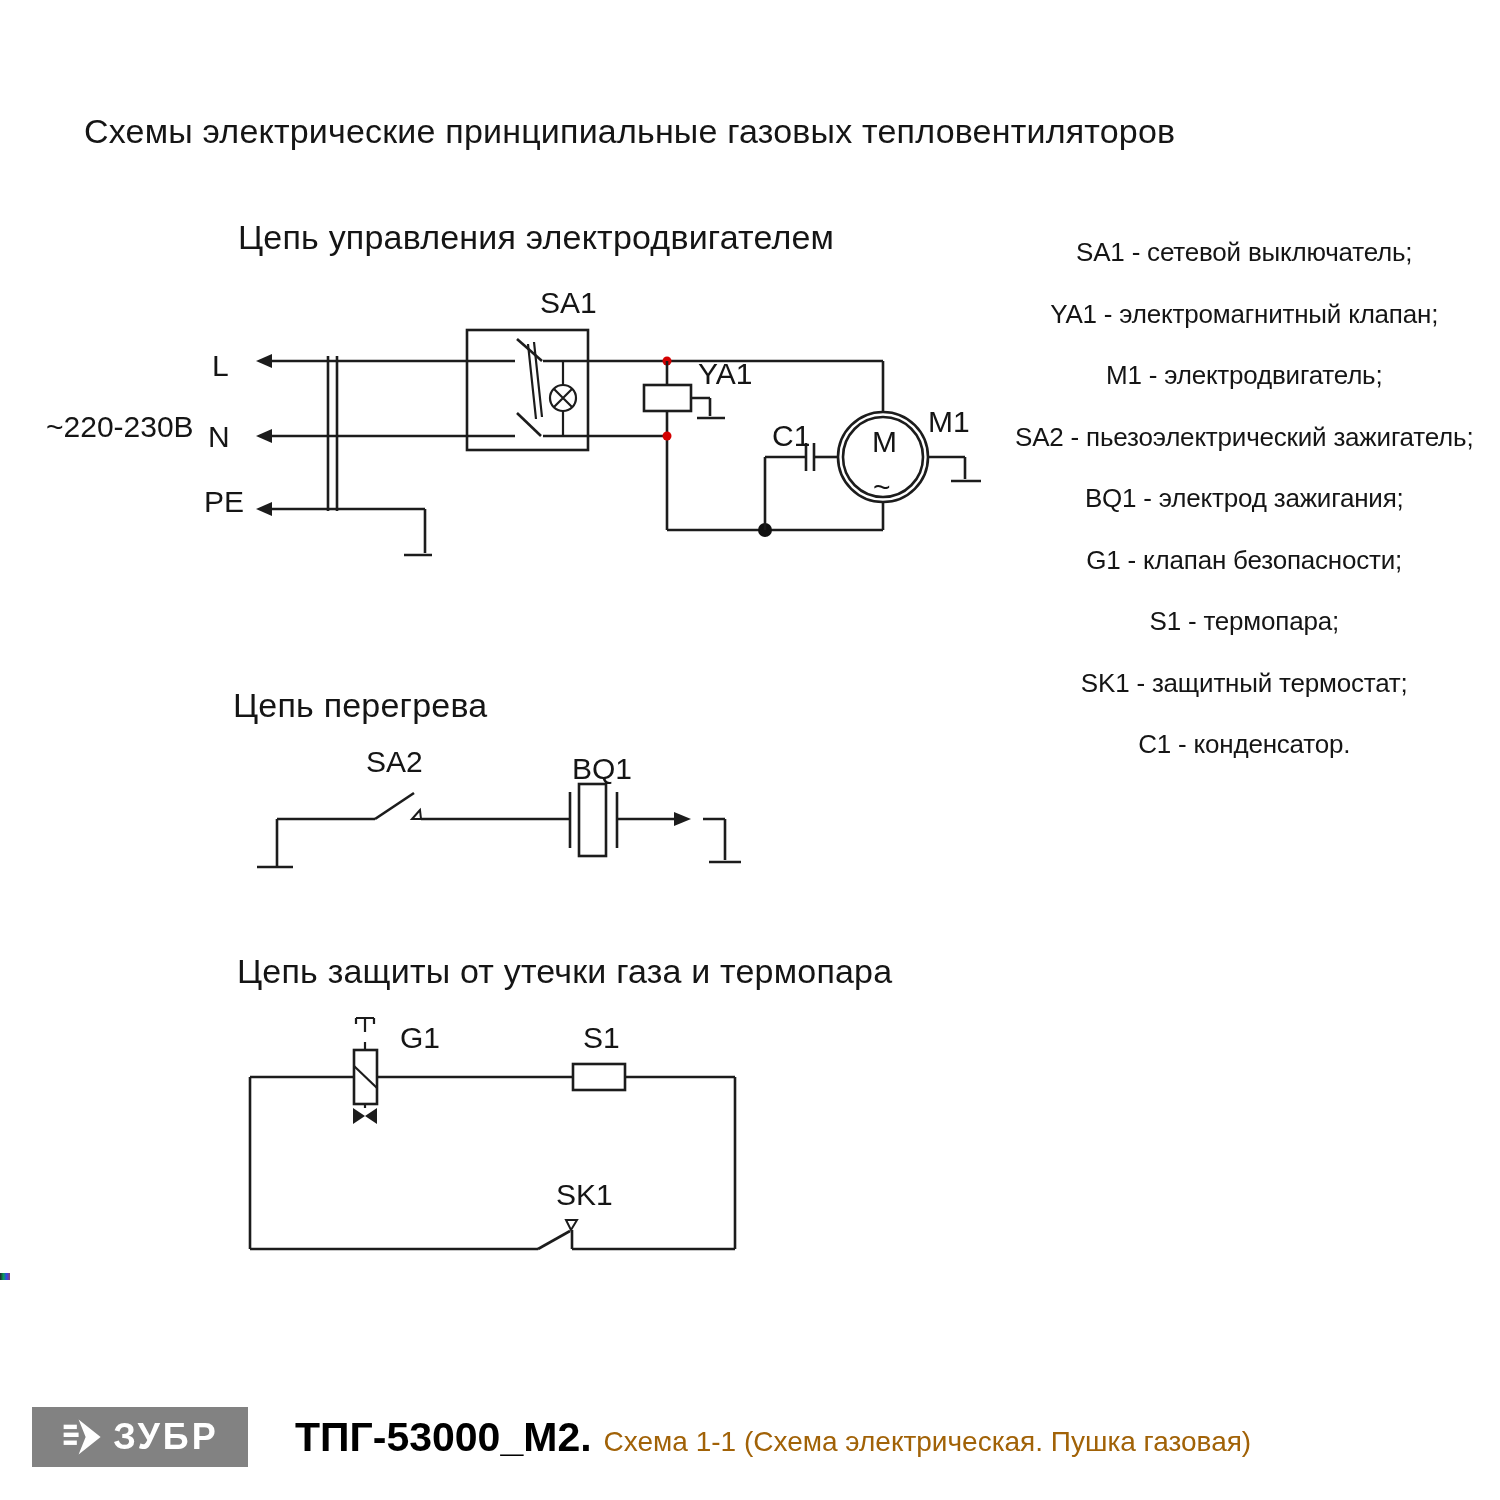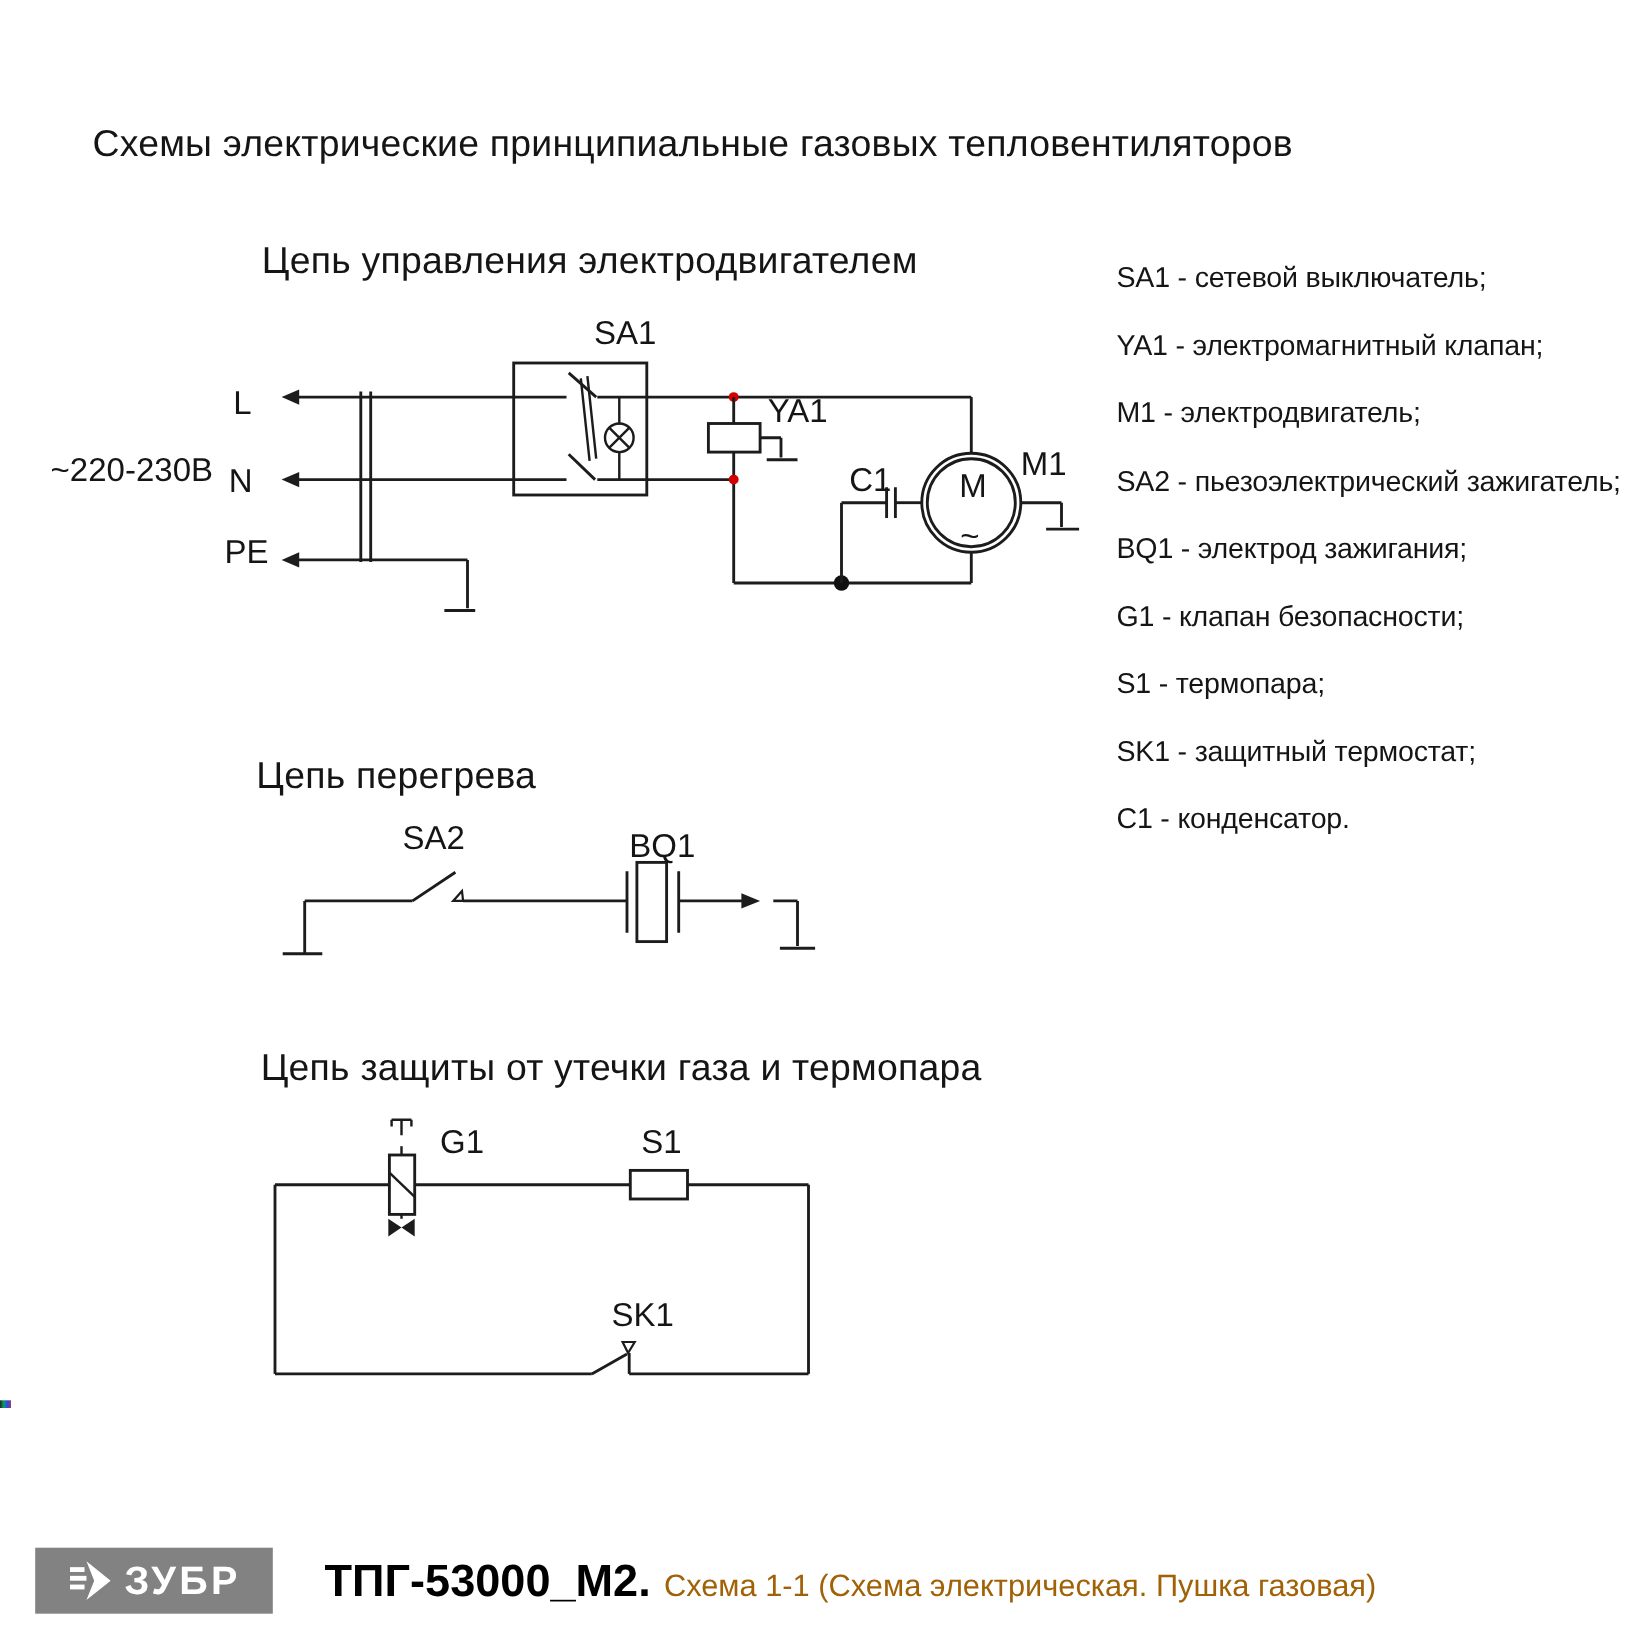--- a/index.html
+++ b/index.html
@@ -3,21 +3,21 @@
 <meta charset="utf-8">
 <style>
   html,body{margin:0;padding:0;background:#fff;}
   body{width:1500px;height:1500px;position:relative;font-family:"Liberation Sans",sans-serif;color:#111;overflow:hidden;}
   .title{position:absolute;font-size:34px;color:#151515;white-space:nowrap;letter-spacing:.2px;}
   #main-title{left:84px;top:112px;}
   #t-motor{left:225px;top:218px;margin-left:13px;}
   #t-ignition{left:233px;top:686px;}
   #t-protect{left:237px;top:952px;}
   #schematic{position:absolute;left:0;top:0;}
-  .legend{position:absolute;left:1015px;top:222px;}
+  .legend{position:absolute;left:1015px;top:222px;text-align:center;}
   .legend-item{height:61.5px;line-height:61.5px;font-size:26px;letter-spacing:-.2px;color:#151515;white-space:nowrap;}
   .footer{position:absolute;left:0;top:1390px;width:1500px;height:110px;}
   .brand-badge{position:absolute;left:32px;top:17px;width:216px;height:60px;background:#828282;display:flex;align-items:center;justify-content:center;gap:8px;}
   .brand-text{color:#fff;font-weight:bold;font-size:36px;letter-spacing:3px;line-height:1;}
   .footer-caption{position:absolute;left:295px;top:24px;white-space:nowrap;display:flex;align-items:baseline;gap:12px;}
   .model{font-size:41px;font-weight:bold;color:#000;}
   .caption{font-size:28px;font-weight:normal;color:#a16207;}
   .artifact{position:absolute;left:0;top:1273px;width:10px;height:7px;background:linear-gradient(90deg,#223,#07a055,#3344ee,#884466);}
   svg text{font-family:"Liberation Sans",sans-serif;fill:#151515;}
   .lbl{font-size:30px;}

